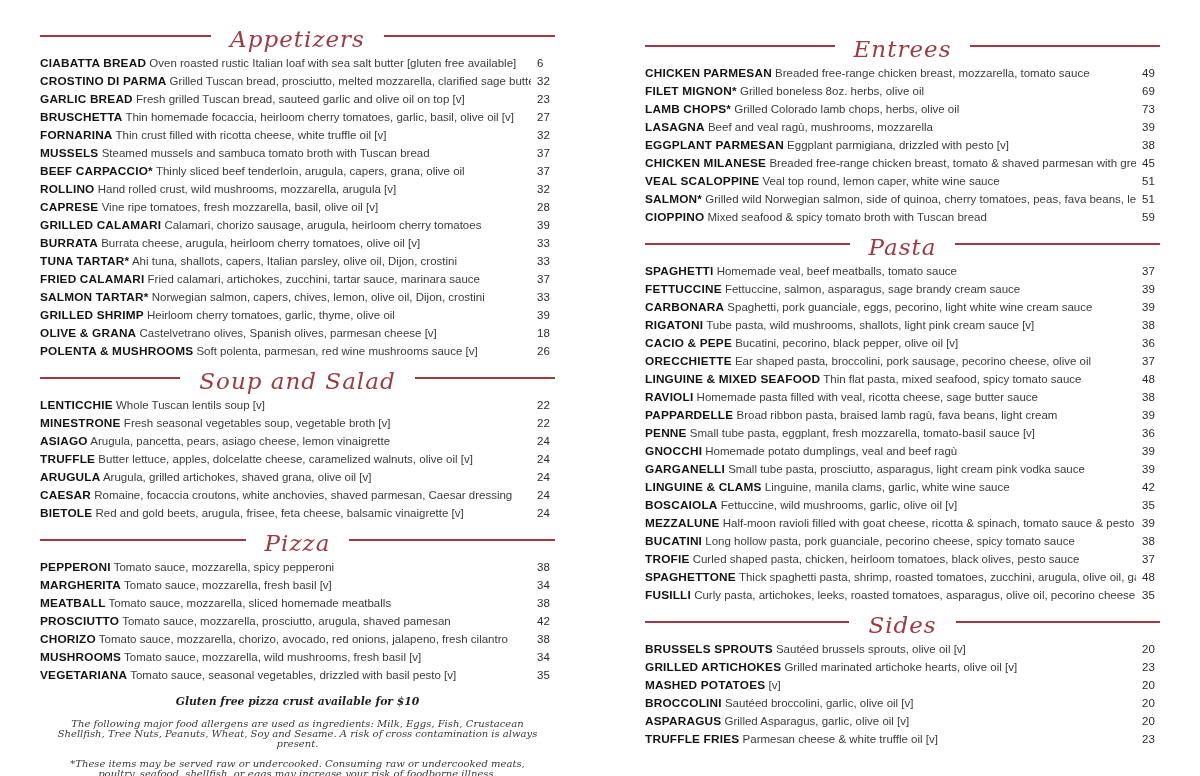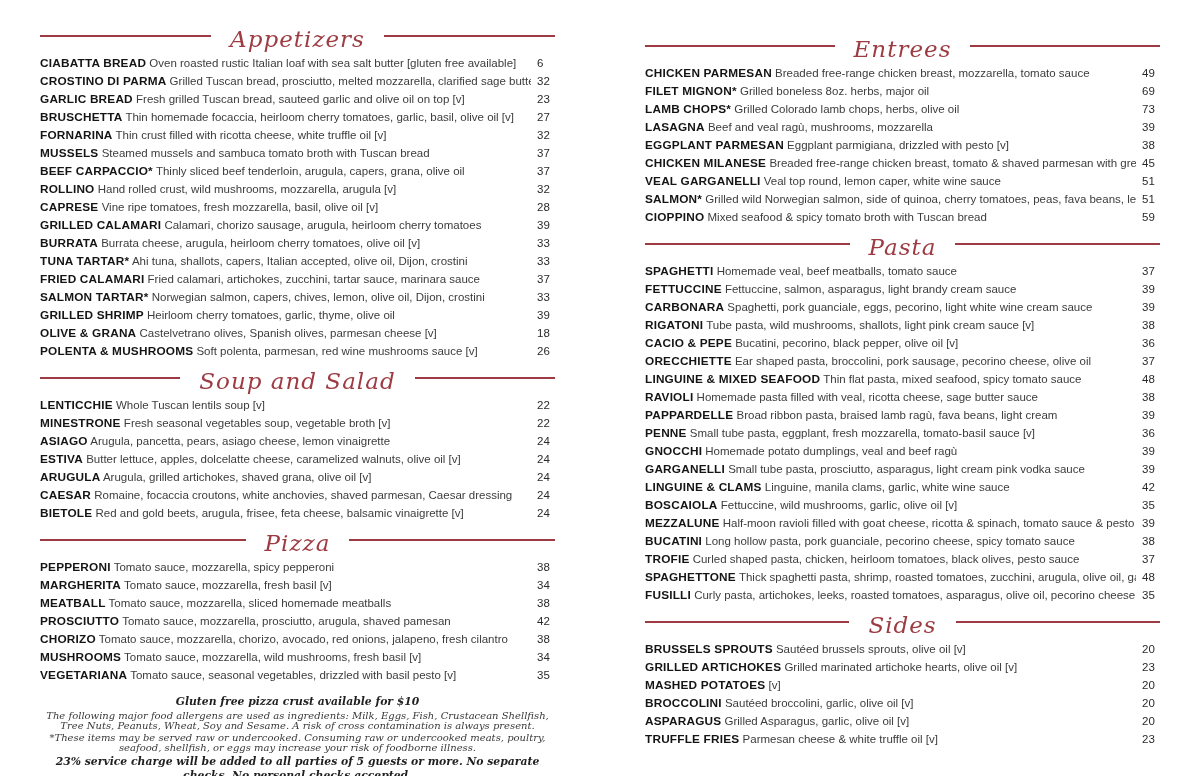--- a/index.html
+++ b/index.html
@@ -53,21 +53,21 @@
     font-weight: bold; color: #141414;
     font-size: 11.8px; letter-spacing: 0.2px;
   }
   .item-price {
     flex: 0 0 18px; padding-left: 6px;
     font-size: 11.5px; color: #2a2a2a; text-align: left;
   }
 
   .footnotes { margin-top: 11px; }
   .footnote {
-    margin: 2px; text-align: center;
+    margin: 10px; text-align: center;
     font-family: "DejaVu Serif", serif;
     font-style: italic; color: #1f1f1f;
   }
   .footnote.strong { font-weight: bold; font-size: 10.8px; line-height: 14px; margin-top: 2px; }
   .footnote.fine   { font-size: 10px; line-height: 10px; color: #383838; }
 </style>
 </head>
 <body>
 
 <main class="page">
@@ -117,21 +117,21 @@
           </div>
           <div class="menu-item">
             <p class="item-text"><span class="item-name">GRILLED CALAMARI</span> <span class="item-desc">Calamari, chorizo sausage, arugula, heirloom cherry tomatoes</span></p>
             <span class="item-price">39</span>
           </div>
           <div class="menu-item">
             <p class="item-text"><span class="item-name">BURRATA</span> <span class="item-desc">Burrata cheese, arugula, heirloom cherry tomatoes, olive oil [v]</span></p>
             <span class="item-price">33</span>
           </div>
           <div class="menu-item">
-            <p class="item-text"><span class="item-name">TUNA TARTAR*</span> <span class="item-desc">Ahi tuna, shallots, capers, Italian accepted, olive oil, Dijon, crostini</span></p>
+            <p class="item-text"><span class="item-name">TUNA TARTAR*</span> <span class="item-desc">Ahi tuna, shallots, capers, Italian parsley, olive oil, Dijon, crostini</span></p>
             <span class="item-price">33</span>
           </div>
           <div class="menu-item">
             <p class="item-text"><span class="item-name">FRIED CALAMARI</span> <span class="item-desc">Fried calamari, artichokes, zucchini, tartar sauce, marinara sauce</span></p>
             <span class="item-price">37</span>
           </div>
           <div class="menu-item">
             <p class="item-text"><span class="item-name">SALMON TARTAR*</span> <span class="item-desc">Norwegian salmon, capers, chives, lemon, olive oil, Dijon, crostini</span></p>
             <span class="item-price">33</span>
           </div>
@@ -162,21 +162,21 @@
           </div>
           <div class="menu-item">
             <p class="item-text"><span class="item-name">MINESTRONE</span> <span class="item-desc">Fresh seasonal vegetables soup, vegetable broth [v]</span></p>
             <span class="item-price">22</span>
           </div>
           <div class="menu-item">
             <p class="item-text"><span class="item-name">ASIAGO</span> <span class="item-desc">Arugula, pancetta, pears, asiago cheese, lemon vinaigrette</span></p>
             <span class="item-price">24</span>
           </div>
           <div class="menu-item">
-            <p class="item-text"><span class="item-name">ESTIVA</span> <span class="item-desc">Butter lettuce, apples, dolcelatte cheese, caramelized walnuts, olive oil [v]</span></p>
+            <p class="item-text"><span class="item-name">TRUFFLE</span> <span class="item-desc">Butter lettuce, apples, dolcelatte cheese, caramelized walnuts, olive oil [v]</span></p>
             <span class="item-price">24</span>
           </div>
           <div class="menu-item">
             <p class="item-text"><span class="item-name">ARUGULA</span> <span class="item-desc">Arugula, grilled artichokes, shaved grana, olive oil [v]</span></p>
             <span class="item-price">24</span>
           </div>
           <div class="menu-item">
             <p class="item-text"><span class="item-name">CAESAR</span> <span class="item-desc">Romaine, focaccia croutons, white anchovies, shaved parmesan, Caesar dressing</span></p>
             <span class="item-price">24</span>
           </div>
@@ -237,41 +237,41 @@
           <span class="rule"></span>
           <h2 class="section-title">Entrees</h2>
           <span class="rule"></span>
         </div>
         <div class="items">
           <div class="menu-item">
             <p class="item-text"><span class="item-name">CHICKEN PARMESAN</span> <span class="item-desc">Breaded free-range chicken breast, mozzarella, tomato sauce</span></p>
             <span class="item-price">49</span>
           </div>
           <div class="menu-item">
-            <p class="item-text"><span class="item-name">FILET MIGNON*</span> <span class="item-desc">Grilled boneless 8oz. herbs, major oil</span></p>
+            <p class="item-text"><span class="item-name">FILET MIGNON*</span> <span class="item-desc">Grilled boneless 8oz. herbs, olive oil</span></p>
             <span class="item-price">69</span>
           </div>
           <div class="menu-item">
             <p class="item-text"><span class="item-name">LAMB CHOPS*</span> <span class="item-desc">Grilled Colorado lamb chops, herbs, olive oil</span></p>
             <span class="item-price">73</span>
           </div>
           <div class="menu-item">
             <p class="item-text"><span class="item-name">LASAGNA</span> <span class="item-desc">Beef and veal ragù, mushrooms, mozzarella</span></p>
             <span class="item-price">39</span>
           </div>
           <div class="menu-item">
             <p class="item-text"><span class="item-name">EGGPLANT PARMESAN</span> <span class="item-desc">Eggplant parmigiana, drizzled with pesto [v]</span></p>
             <span class="item-price">38</span>
           </div>
           <div class="menu-item">
             <p class="item-text"><span class="item-name">CHICKEN MILANESE</span> <span class="item-desc">Breaded free-range chicken breast, tomato &amp; shaved parmesan with greens</span></p>
             <span class="item-price">45</span>
           </div>
           <div class="menu-item">
-            <p class="item-text"><span class="item-name">VEAL GARGANELLI</span> <span class="item-desc">Veal top round, lemon caper, white wine sauce</span></p>
+            <p class="item-text"><span class="item-name">VEAL SCALOPPINE</span> <span class="item-desc">Veal top round, lemon caper, white wine sauce</span></p>
             <span class="item-price">51</span>
           </div>
           <div class="menu-item">
             <p class="item-text"><span class="item-name">SALMON*</span> <span class="item-desc">Grilled wild Norwegian salmon, side of quinoa, cherry tomatoes, peas, fava beans, lemon</span></p>
             <span class="item-price">51</span>
           </div>
           <div class="menu-item">
             <p class="item-text"><span class="item-name">CIOPPINO</span> <span class="item-desc">Mixed seafood &amp; spicy tomato broth with Tuscan bread</span></p>
             <span class="item-price">59</span>
           </div>
@@ -282,21 +282,21 @@
           <span class="rule"></span>
           <h2 class="section-title">Pasta</h2>
           <span class="rule"></span>
         </div>
         <div class="items">
           <div class="menu-item">
             <p class="item-text"><span class="item-name">SPAGHETTI</span> <span class="item-desc">Homemade veal, beef meatballs, tomato sauce</span></p>
             <span class="item-price">37</span>
           </div>
           <div class="menu-item">
-            <p class="item-text"><span class="item-name">FETTUCCINE</span> <span class="item-desc">Fettuccine, salmon, asparagus, light brandy cream sauce</span></p>
+            <p class="item-text"><span class="item-name">FETTUCCINE</span> <span class="item-desc">Fettuccine, salmon, asparagus, sage brandy cream sauce</span></p>
             <span class="item-price">39</span>
           </div>
           <div class="menu-item">
             <p class="item-text"><span class="item-name">CARBONARA</span> <span class="item-desc">Spaghetti, pork guanciale, eggs, pecorino, light white wine cream sauce</span></p>
             <span class="item-price">39</span>
           </div>
           <div class="menu-item">
             <p class="item-text"><span class="item-name">RIGATONI</span> <span class="item-desc">Tube pasta, wild mushrooms, shallots, light pink cream sauce [v]</span></p>
             <span class="item-price">38</span>
           </div>

